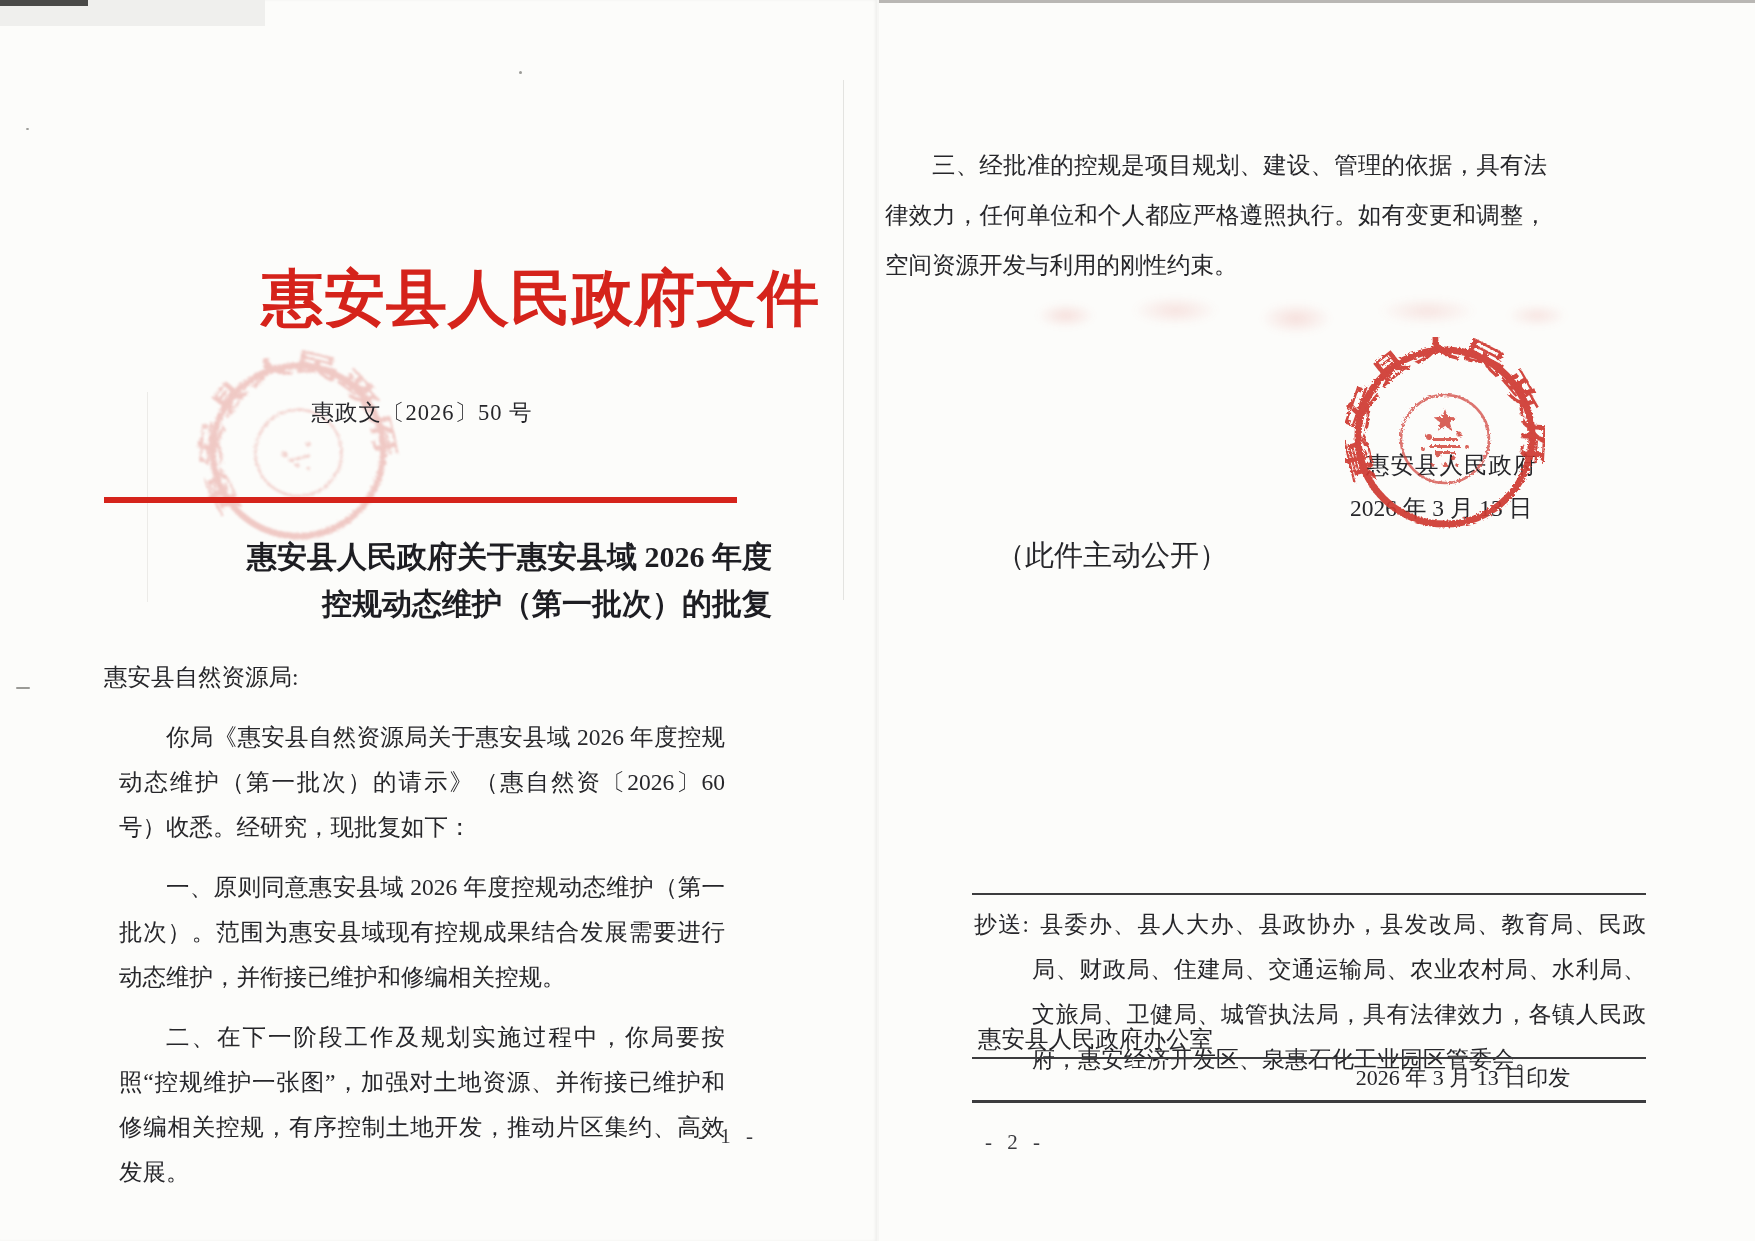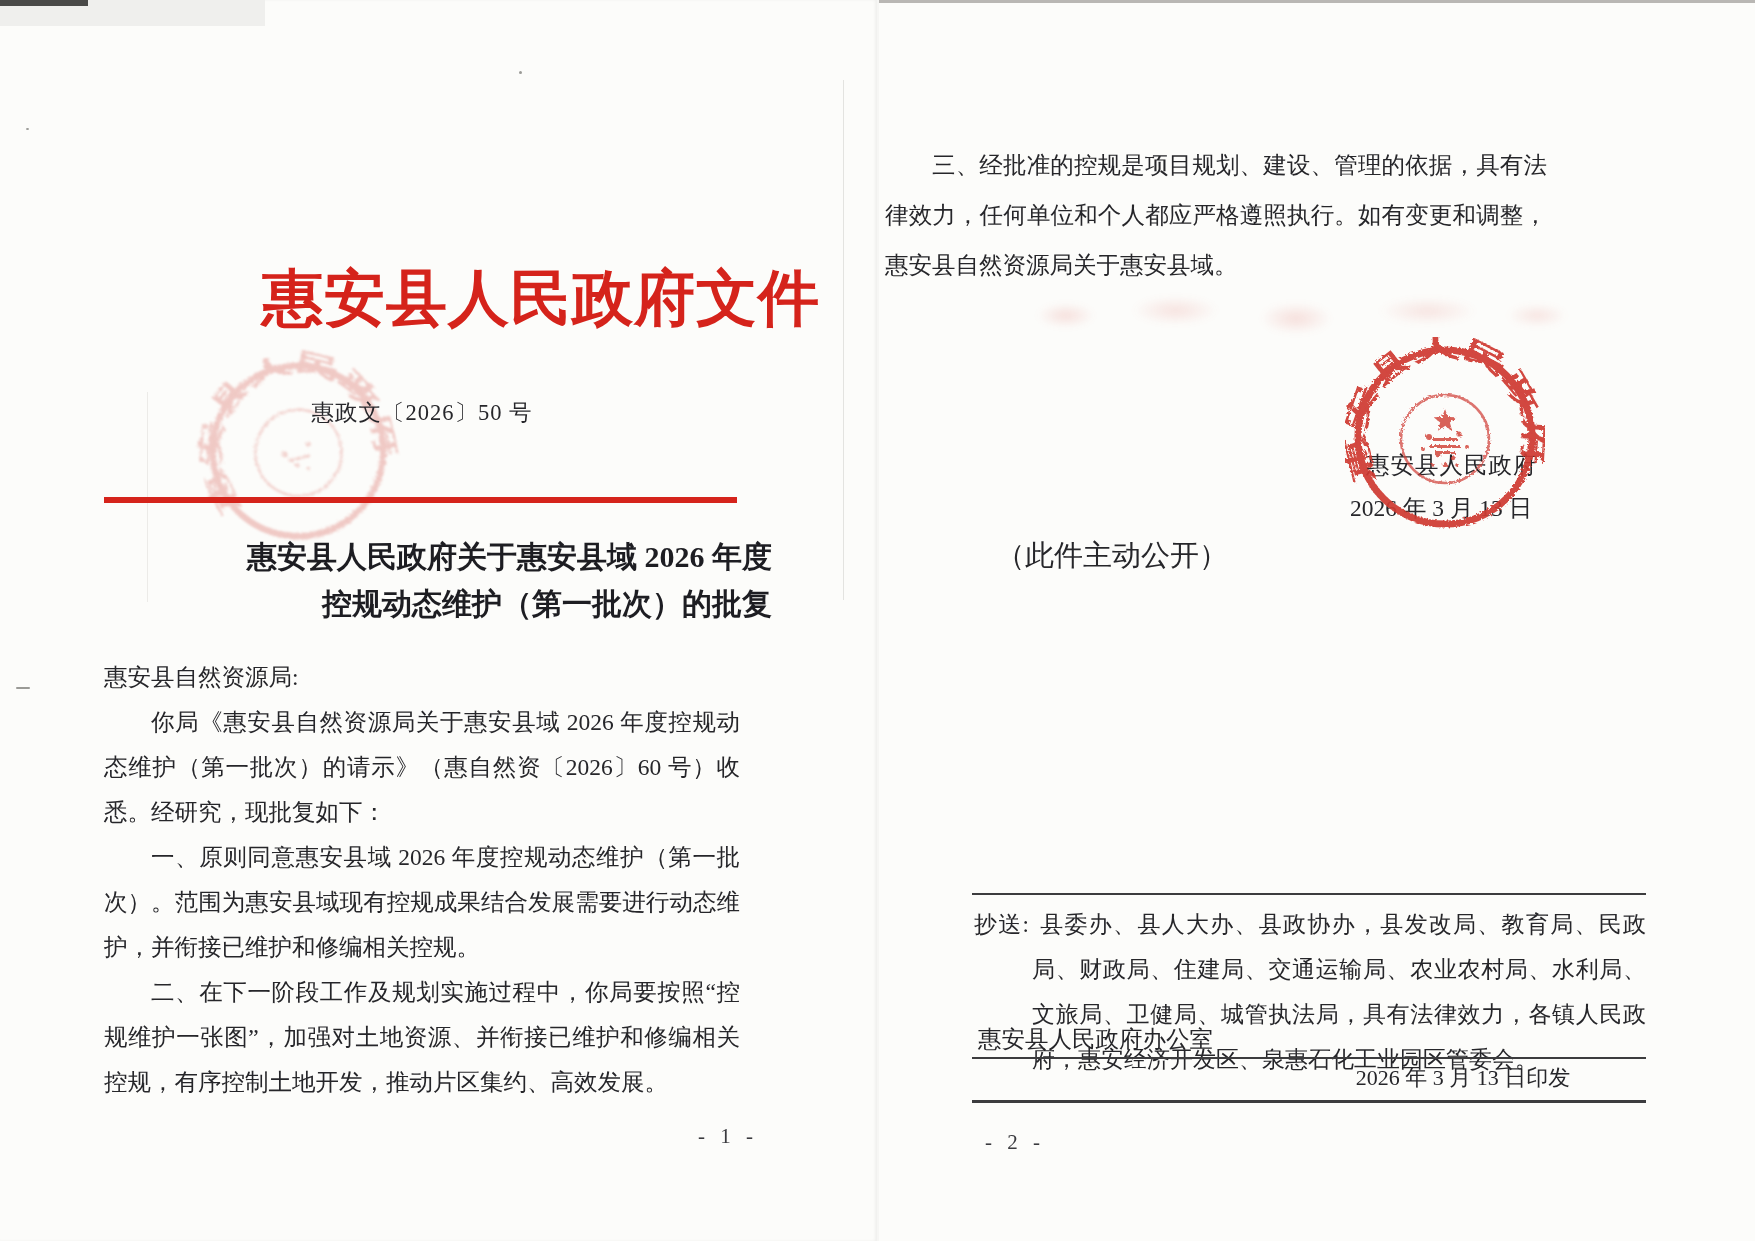--- a/index.html
+++ b/index.html
@@ -18,21 +18,21 @@
   
   .red-header{
     left:60px;width:760px;top:258px;text-align:right;
     font-size:61px;font-weight:900;color:#d5231b;letter-spacing:1px;
     z-index:3;
   }
   .doc-number{left:104px;width:636px;top:397px;text-align:center;font-size:22.5px;letter-spacing:1px;z-index:3;}
   .red-rule{left:104px;width:633px;top:497px;height:6px;background:#d5231b;z-index:3;}
   .doc-title{left:96px;width:676px;top:533px;text-align:right;font-size:30px;font-weight:700;line-height:47px;z-index:3;color:#1d1d22;}
   .body1{left:104px;width:636px;top:655px;font-size:23.5px;line-height:45px;text-align:justify;z-index:3;}
-  .body1 p{margin:0;text-indent:2em;}
+  .body1 p{margin:15px;text-indent:2em;}
   .recipient{text-indent:0;}
   .pagenum{font-size:21px;letter-spacing:5px;color:#3a3a3e;z-index:3;}
   #pn1{left:668px;width:120px;top:1124px;text-align:center;}
   #pn2{left:955px;width:120px;top:1130px;text-align:center;}
 
   
   .p2para{left:885px;width:662px;top:140px;font-size:23.5px;line-height:50px;text-indent:2em;text-align:justify;z-index:3;}
   .ghost{
     left:1022px;top:278px;width:548px;height:72px;z-index:1;filter:blur(3px);
     background:
@@ -119,21 +119,21 @@
     <div class="recipient">惠安县自然资源局:</div>
     <p>你局《惠安县自然资源局关于惠安县域 2026 年度控规动态维护（第一批次）的请示》（惠自然资〔2026〕60 号）收悉。经研究，现批复如下：</p>
     <p>一、原则同意惠安县域 2026 年度控规动态维护（第一批次）。范围为惠安县域现有控规成果结合发展需要进行动态维护，并衔接已维护和修编相关控规。</p>
     <p>二、在下一阶段工作及规划实施过程中，你局要按照“控规维护一张图”，加强对土地资源、并衔接已维护和修编相关控规，有序控制土地开发，推动片区集约、高效发展。</p>
   </div>
 
   <div class="abs pagenum" id="pn1">- 1 -</div>
 
   <div class="page" id="page2"></div>
 
-  <div class="abs p2para">三、经批准的控规是项目规划、建设、管理的依据，具有法律效力，任何单位和个人都应严格遵照执行。如有变更和调整，惠安县自然资源局关于惠安县域。</div>
+  <div class="abs p2para">三、经批准的控规是项目规划、建设、管理的依据，具有法律效力，任何单位和个人都应严格遵照执行。如有变更和调整，空间资源开发与利用的刚性约束。</div>
 
   <div class="abs ghost"></div>
 
   <svg class="abs seal-main" viewBox="0 0 200 200" aria-hidden="true">
     <defs>
       <filter id="rghA" x="-15%" y="-15%" width="130%" height="130%">
         <feTurbulence type="fractalNoise" baseFrequency="0.5" numOctaves="2" seed="7" result="n"></feTurbulence>
         <feDisplacementMap in="SourceGraphic" in2="n" scale="4"></feDisplacementMap>
       </filter>
       <path id="arcA" d="M 30.7 140 A 80 80 0 1 1 169.3 140"></path>

